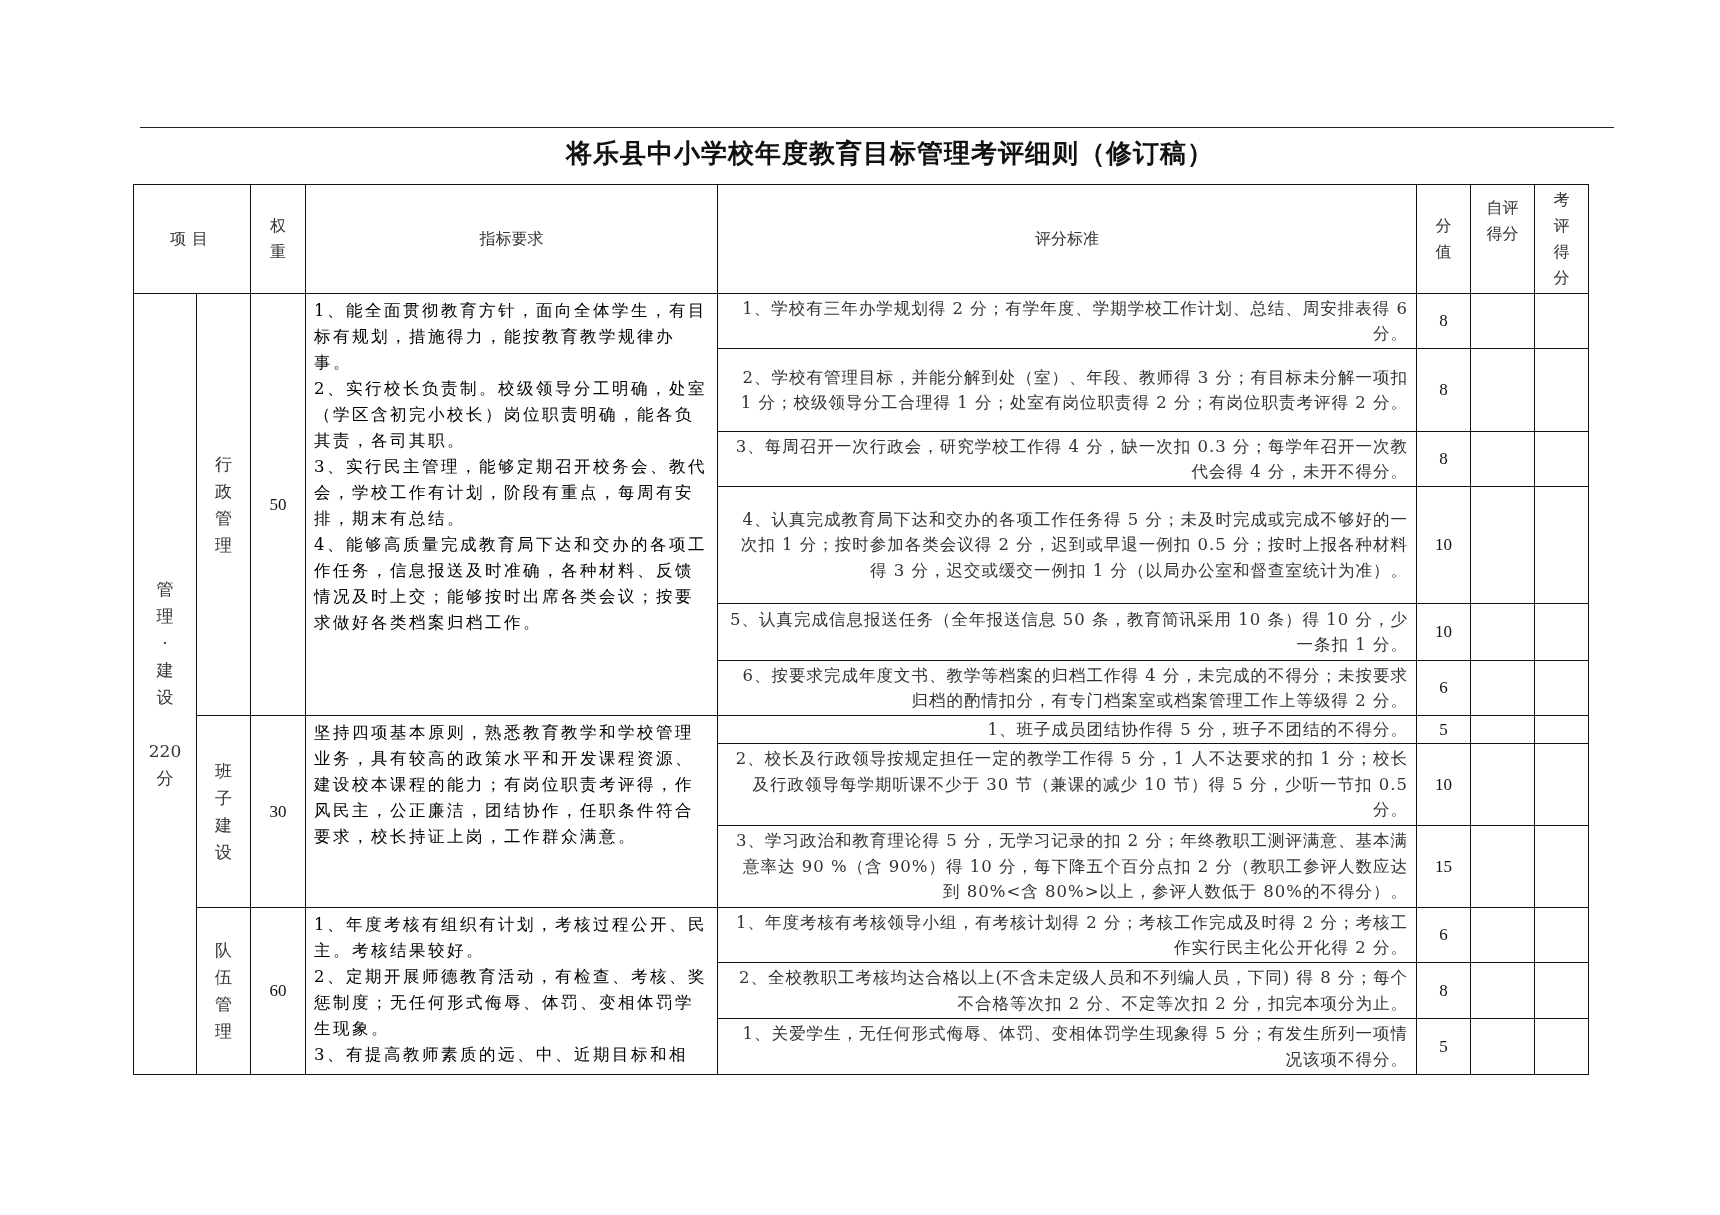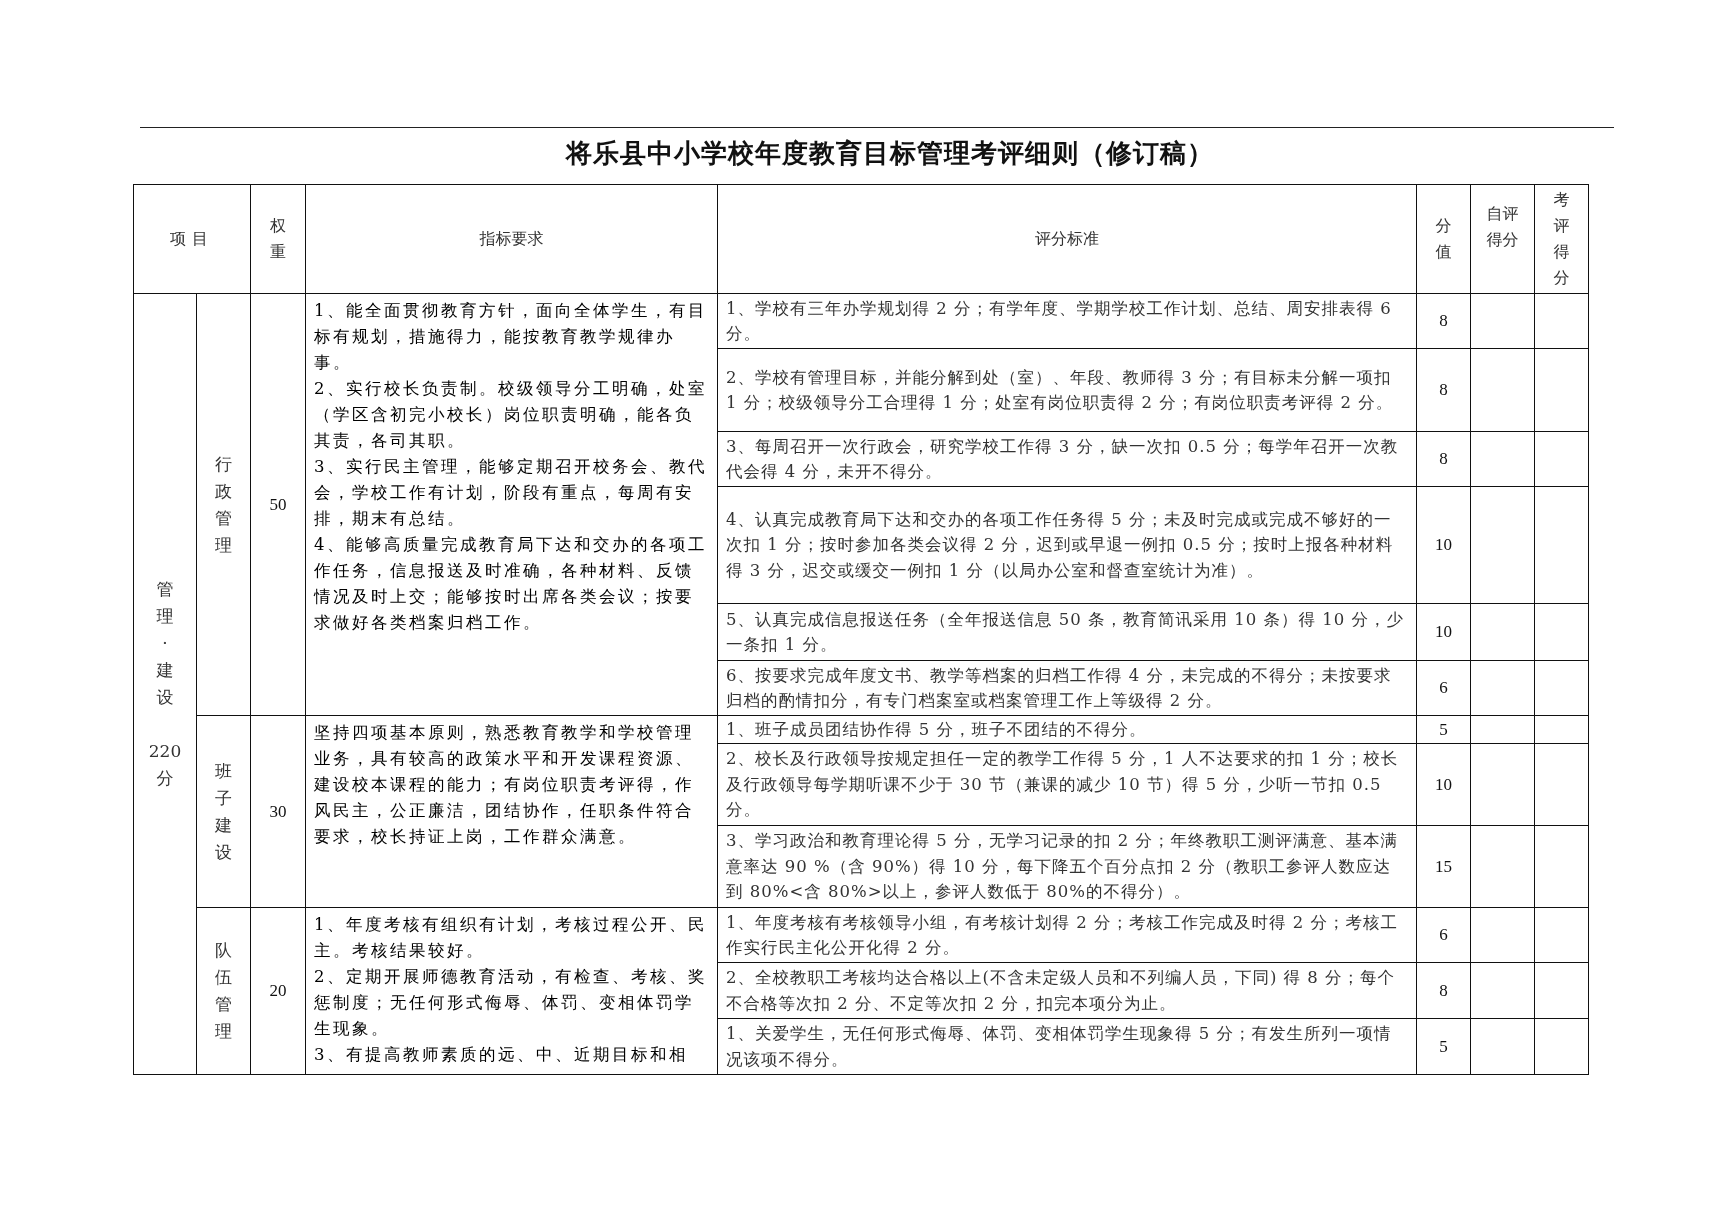--- a/index.html
+++ b/index.html
@@ -13,21 +13,21 @@
     table.grid { position: absolute; left: 133px; top: 184px; border-collapse: collapse;
                  table-layout: fixed; width: 1455px; }
     table.grid td, table.grid th { border: 1.5px solid #111; padding: 0; vertical-align: middle;
                  font-weight: normal; }
     .hdr { text-align: center; font-size: 16px; color: #333; line-height: 26px; }
     .vert { text-align: center; font-size: 17px; line-height: 27px; color: #333; }
     .num { text-align: center; font-size: 17px; font-family: "Liberation Serif", serif; color: #111; }
     .req { vertical-align: top !important; font-size: 16.5px; line-height: 26px; padding: 4px 8px 0 8px !important;
            letter-spacing: 2.5px; color: #000000; word-break: break-all; }
     .crit { font-size: 16.5px; line-height: 25.5px; padding: 0 8px !important; color: #333;
-            letter-spacing: 1px; word-break: break-all; }
+            letter-spacing: 1px; word-break: break-all; text-align: right; }
     .blank { }
   </style>
 </head>
 <body>
 
 <div class="rule"></div>
 <div class="title">将乐县中小学校年度教育目标管理考评细则（修订稿）</div>
 
 <table class="grid">
   <colgroup>
@@ -42,21 +42,21 @@
   </colgroup>
   <tbody>
       <tr style="height:109px">
     <th class="hdr" colspan="2"><span style="letter-spacing:6px">项目</span></th>
     <th class="hdr"><span style="white-space:pre-line">权
 重</span></th>
     <th class="hdr">指标要求</th>
     <th class="hdr">评分标准</th>
     <th class="hdr"><span style="white-space:pre-line">分
 值</span></th>
-    <th class="hdr" style="vertical-align:top;padding-top:16px"><span style="white-space:pre-line">自评
+    <th class="hdr" style="vertical-align:top;padding-top:10px"><span style="white-space:pre-line">自评
 得分</span></th>
     <th class="hdr" style="vertical-align:top;padding-top:2px"><span style="white-space:pre-line">考
 评
 得
 分</span></th>
   </tr>
 
   <tr style="height:55px">
     <td class="vert" rowspan="15"><span style="white-space:pre-line">管
 理
@@ -80,21 +80,21 @@
     <td class="blank"></td>
     <td class="blank"></td>
   </tr>
   <tr style="height:83px">
     <td class="crit">2、学校有管理目标，并能分解到处（室）、年段、教师得 3 分；有目标未分解一项扣 1 分；校级领导分工合理得 1 分；处室有岗位职责得 2 分；有岗位职责考评得 2 分。</td>
     <td class="num">8</td>
     <td class="blank"></td>
     <td class="blank"></td>
   </tr>
   <tr style="height:55px">
-    <td class="crit">3、每周召开一次行政会，研究学校工作得 3 分，缺一次扣 0.5 分；每学年召开一次教代会得 4 分，未开不得分。</td>
+    <td class="crit">3、每周召开一次行政会，研究学校工作得 4 分，缺一次扣 0.3 分；每学年召开一次教代会得 4 分，未开不得分。</td>
     <td class="num">8</td>
     <td class="blank"></td>
     <td class="blank"></td>
   </tr>
   <tr style="height:117px">
     <td class="crit">4、认真完成教育局下达和交办的各项工作任务得 5 分；未及时完成或完成不够好的一次扣 1 分；按时参加各类会议得 2 分，迟到或早退一例扣 0.5 分；按时上报各种材料得 3 分，迟交或缓交一例扣 1 分（以局办公室和督查室统计为准）。</td>
     <td class="num">10</td>
     <td class="blank"></td>
     <td class="blank"></td>
   </tr>
@@ -134,21 +134,21 @@
     <td class="num">15</td>
     <td class="blank"></td>
     <td class="blank"></td>
   </tr>
 
   <tr style="height:55px">
     <td class="vert" rowspan="3"><span style="white-space:pre-line">队
 伍
 管
 理</span></td>
-    <td class="num" rowspan="3">20</td>
+    <td class="num" rowspan="3">60</td>
     <td class="req" rowspan="3" style="overflow:hidden">
           <div style="max-height:162px;overflow:hidden;white-space:pre-line">1、年度考核有组织有计划，考核过程公开、民主。考核结果较好。
 2、定期开展师德教育活动，有检查、考核、奖惩制度；无任何形式侮辱、体罚、变相体罚学生现象。
 3、有提高教师素质的远、中、近期目标和相</div>
         </td>
     <td class="crit">1、年度考核有考核领导小组，有考核计划得 2 分；考核工作完成及时得 2 分；考核工作实行民主化公开化得 2 分。</td>
     <td class="num">6</td>
     <td class="blank"></td>
     <td class="blank"></td>
   </tr>

